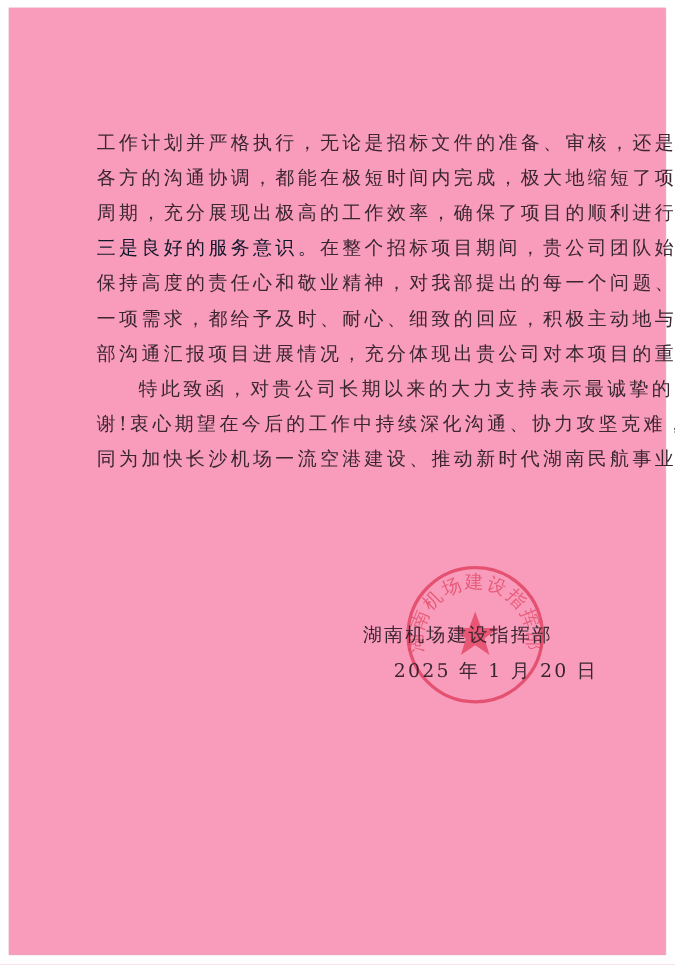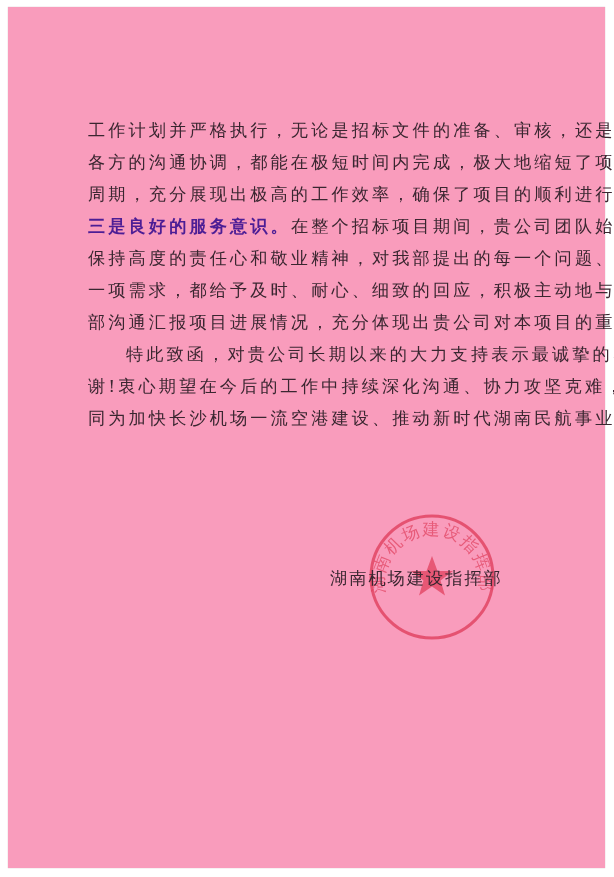--- a/index.html
+++ b/index.html
@@ -20,21 +20,21 @@
     .body-text {
       position: absolute;
       left: 80px; top: 107px;
       width: 452px;
       font-size: 17.2px;
       line-height: 32px;
       color: #3a2630;
       letter-spacing: 3.1px;
     }
     .para { margin: 0; text-indent: 0; word-break: break-all; }
-    .bold { font-weight: bold; color: #4c1d95; }
+    .bold { font-weight: normal; color: #0f172a; }
     .line { display: block; white-space: nowrap; }
     .stamp {
       position: absolute;
       left: 359px; top: 505px;
       width: 130px; height: 130px;
     }
     .signature {
       position: absolute;
       left: 322px; top: 555px;
       font-size: 17.2px;
@@ -76,15 +76,16 @@
     </defs>
     <circle cx="65" cy="65" r="61" fill="none" stroke="#e0405e" stroke-width="3" opacity="0.8"></circle>
     <text font-size="17" fill="#e0405e" opacity="0.7" font-family="DejaVu Serif, serif" letter-spacing="2">
       <textPath href="#sealArc" startOffset="50%" text-anchor="middle">湖南机场建设指挥部</textPath>
     </text>
     <polygon points="65,44 70.5,59 86,59 73.5,68.5 78,83.5 65,74.5 52,83.5 56.5,68.5 44,59 59.5,59" fill="#e0405e" opacity="0.75"></polygon>
   </svg>
 
   <div class="signature">
     <span class="org">湖南机场建设指挥部</span>
+    <span class="date">2025 年 1 月 20 日</span>
   </div>
 
 </div>
 
 </body></html>

